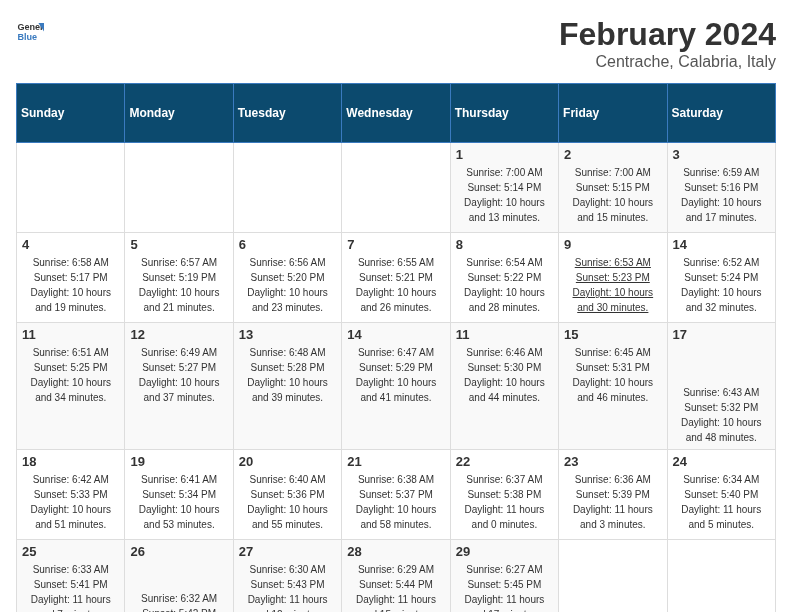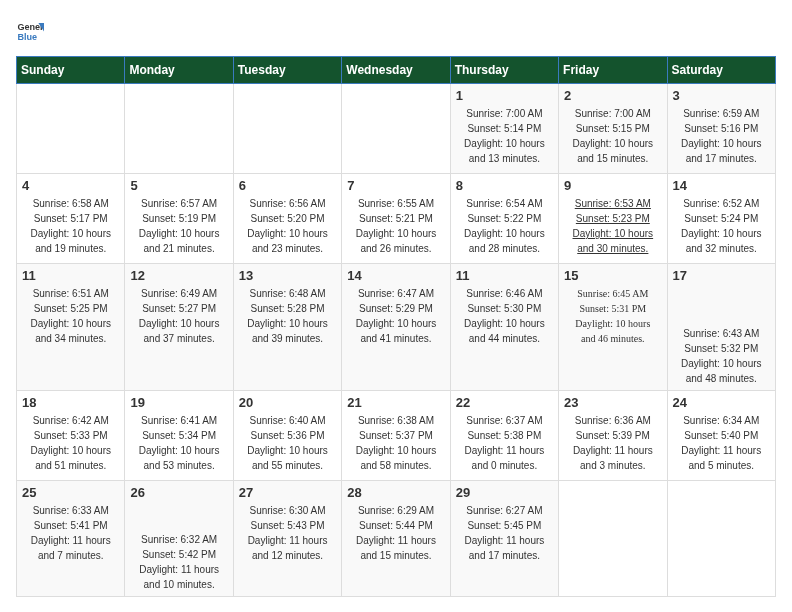--- a/index.html
+++ b/index.html
@@ -36,25 +36,25 @@
     .location {
       font-size: 16px;
       color: #555;
     }
     table {
       width: 100%;
       border-collapse: collapse;
       table-layout: fixed;
     }
     thead th {
-      background-color: #14532d;
+      background-color: #0c4a6e;
       color: #fff;
       font-size: 12px;
       font-weight: bold;
-      padding: 6px 4px;
+      padding: 22px 4px;
       text-align: left;
       border: 1px solid #3a7abf;
     }
     tbody td {
       border: 1px solid #ddd;
       vertical-align: top;
       padding: 4px 5px;
       height: 90px;
       font-size: 10.5px;
       color: #333;
@@ -81,20 +81,24 @@
 </head>
 <body>
 
 <div class="header">
   <div class="logo">
     <svg class="logo-icon" viewBox="0 0 40 40" xmlns="http://www.w3.org/2000/svg">
       <text x="2" y="20" font-size="13" font-weight="bold" fill="#333">General</text>
       <text x="2" y="34" font-size="13" font-weight="bold" fill="#3a7abf">Blue</text>
       <polygon points="32,10 40,10 40,22" fill="#3a7abf"></polygon>
     </svg>
+  </div>
+  <div class="title-block">
+    <div class="month-year">February 2024</div>
+    <div class="location">Centrache, Calabria, Italy</div>
   </div>
 </div>
 
 <table>
   <thead>
     <tr id="weekday-header">
         <th>Sunday</th>
         <th>Monday</th>
         <th>Tuesday</th>
         <th>Wednesday</th>
@@ -213,21 +217,21 @@
         </td>
         <td>
           <div class="day-num">11</div>
           <div class="day-info" style="white-space: pre-line;">Sunrise: 6:46 AM
 Sunset: 5:30 PM
 Daylight: 10 hours
 and 44 minutes.</div>
         </td>
         <td>
           <div class="day-num">15</div>
-          <div class="day-info" style="white-space: pre-line; font-family: Liberation Serif, serif;">Sunrise: 6:45 AM
+          <div class="day-info" style="white-space: pre-line;">Sunrise: 6:45 AM
 Sunset: 5:31 PM
 Daylight: 10 hours
 and 46 minutes.</div>
         </td>
         <td>
           <div class="day-num">17</div>
           <div class="day-info" style="white-space: pre-line; margin-top: 43px;">Sunrise: 6:43 AM
 Sunset: 5:32 PM
 Daylight: 10 hours
 and 48 minutes.</div>

